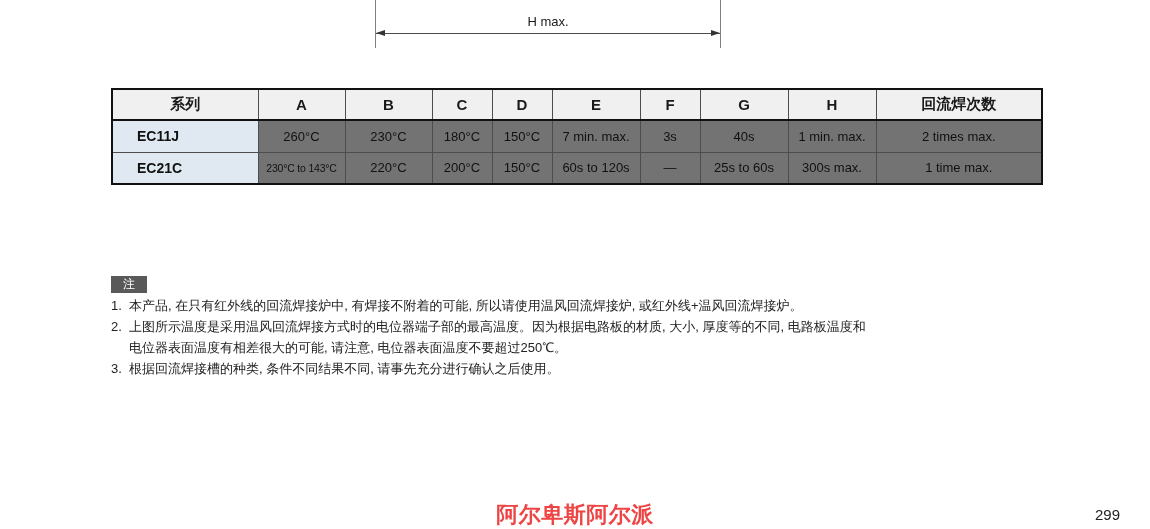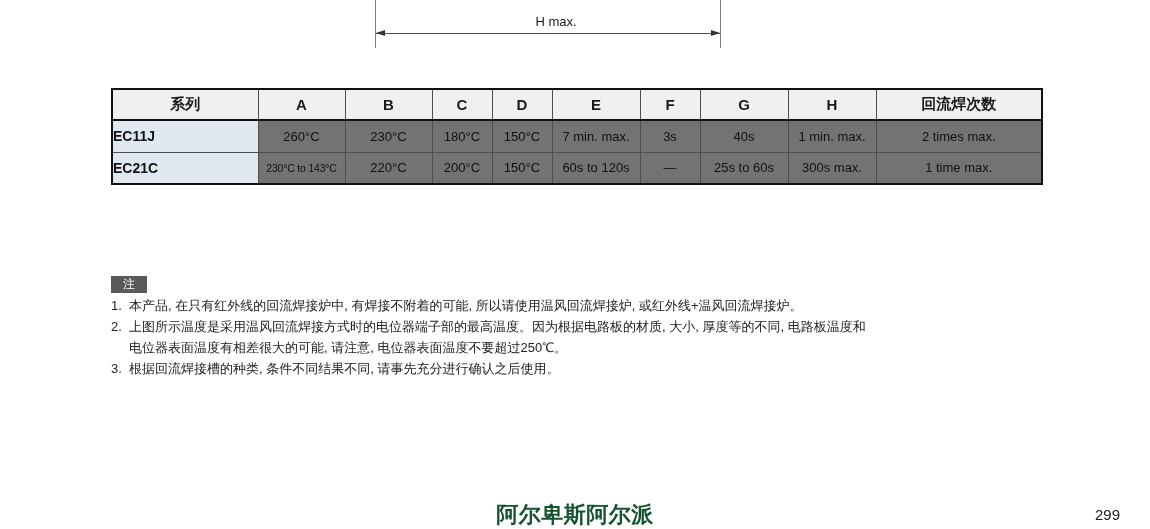--- a/index.html
+++ b/index.html
@@ -16,21 +16,21 @@
   
   .ext-line { position:absolute; top:0; width:1px; height:48px; background:#808080; }
   .ext-left  { left:375px; }
   .ext-right { left:720px; }
   .dim-line  { position:absolute; left:376px; top:33px; width:344px; height:1px; background:#4a4a4a; }
   .dim-arrow { position:absolute; top:-3px; width:0; height:0;
                border-top:3.5px solid transparent; border-bottom:3.5px solid transparent; }
   .dim-arrow.left  { left:0;  border-right:9px solid #333; }
   .dim-arrow.right { right:0; border-left:9px solid #333; }
   .dim-label { position:absolute; left:375px; top:14px; width:346px;
-               text-align:center; font-size:13px; color:#1a1a1a;margin-left:8px; }
+               text-align:center; font-size:13px; color:#1a1a1a; }
 
   
   .spec-table {
     position:absolute; left:111px; top:88px; width:930px;
     border-collapse:collapse; table-layout:fixed;
     border:2px solid #111;
   }
   .spec-table th, .spec-table td {
     border:1px solid #4d4d4d;
     text-align:center; vertical-align:middle;
@@ -41,21 +41,21 @@
     background:#f0f0f0;
     font-weight:bold; font-size:15px;
     height:31px;
     border-bottom:2px solid #111;
   }
   .spec-table tbody td {
     height:32px; background:#737373; font-size:13px; color:#111;
   }
   .spec-table tbody td.series {
     background:#e0e9f1;
-    text-align:left; padding-left:0;
+    text-align:left; padding-left:24px;
     font-weight:bold; font-size:14px;
   }
   .spec-table tbody td.condensed { font-size:10.5px; letter-spacing:-0.2px; }
 
   
   .note-box {
     position:absolute; left:111px; top:276px;
     width:36px; height:17px;
     background:#595959; color:#ffffff;
     font-size:12px; line-height:17px; text-align:center;
@@ -159,16 +159,16 @@
     <div class="note-item">
       <span class="note-num">2.</span>
       <span class="note-text">上图所示温度是采用温风回流焊接方式时的电位器端子部的最高温度。因为根据电路板的材质, 大小, 厚度等的不同, 电路板温度和电位器表面温度有相差很大的可能, 请注意, 电位器表面温度不要超过250℃。</span>
     </div>
     <div class="note-item">
       <span class="note-num">3.</span>
       <span class="note-text">根据回流焊接槽的种类, 条件不同结果不同, 请事先充分进行确认之后使用。</span>
     </div>
   </div>
 
-  <div class="brand" style="color: #14532d;">阿尔卑斯阿尔派</div>
+  <div class="brand" style="color: #ef4444;">阿尔卑斯阿尔派</div>
   <div class="page-num">299</div>
 
 </div>
 
 </body></html>

